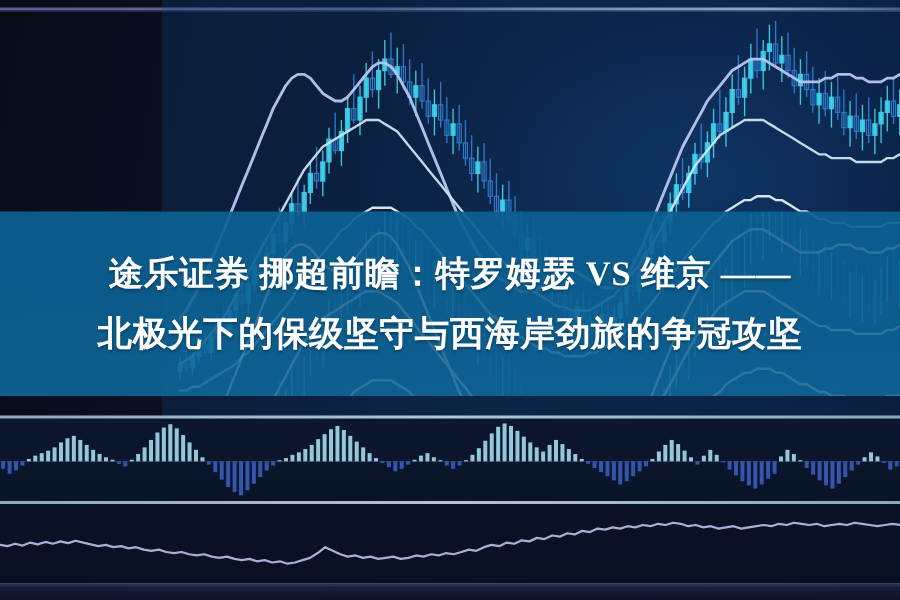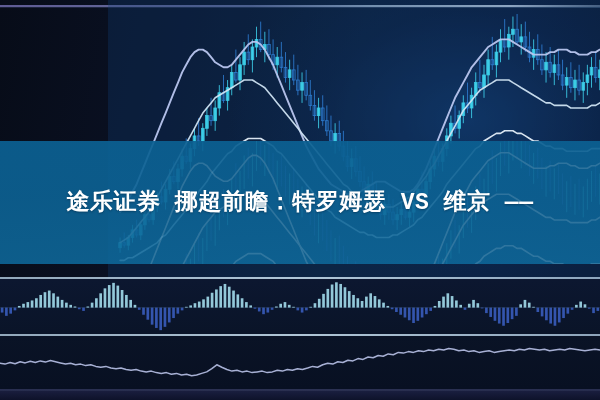--- a/index.html
+++ b/index.html
@@ -1,18 +1,18 @@
 <!DOCTYPE html>
 <html><head>
 <meta charset="utf-8">
 <style>
   html,body{margin:0;padding:0;background:#000;}
   #stage{
     position:relative;width:600px;height:400px;overflow:hidden;
-    font-family:Liberation Mono, monospace;
+    font-family:Liberation Serif, serif;
     background:#0a1020;
   }
   
   .bg-base{
     position:absolute;inset:0;
     background:linear-gradient(100deg,#070c18 0%,#0a1124 28%,#0b1a30 55%,#0a1730 78%,#091226 100%);
   }
   .bg-glow{
     position:absolute;inset:0;
     background:radial-gradient(ellipse 55% 60% at 78% 30%, rgba(20,70,130,.55) 0%, rgba(12,40,90,.22) 45%, rgba(0,0,0,0) 72%);
@@ -582,15 +582,16 @@
         <line x1="587.3898305084746" y1="37.65999999999999" x2="587.3898305084746" y2="68.65599999999999" stroke="#3fd6f0" stroke-width="0.9"></line>
         <line x1="591.5254237288135" y1="29.911000000000016" x2="591.5254237288135" y2="60.90700000000001" stroke="#3fd6f0" stroke-width="0.9"></line>
         <line x1="595.6610169491524" y1="24.745000000000005" x2="595.6610169491524" y2="55.741000000000014" stroke="#2f7fd6" stroke-width="0.9"></line>
         <line x1="599.7966101694915" y1="32.494000000000014" x2="599.7966101694915" y2="63.49000000000001" stroke="#3fd6f0" stroke-width="0.9"></line>
         <line x1="603.9322033898304" y1="27.32800000000001" x2="603.9322033898304" y2="58.32400000000001" stroke="#3fd6f0" stroke-width="0.9"></line>
         <polyline points="120.1,187.5 124.2,182.3 128.3,174.6 132.5,166.8 136.6,159.1 140.7,148.7 144.9,138.4 149.0,128.1 153.2,117.7 157.3,107.4 161.4,97.1 165.6,86.7 169.7,76.4 173.8,66.1 178.0,55.7 182.1,45.4 186.2,37.7 190.4,29.9 194.5,24.7 198.6,22.2 202.8,22.2 206.9,24.7 211.1,29.9 215.2,35.1 219.3,37.7 223.5,40.2 227.6,40.2 231.7,37.7 235.9,32.5 240.0,27.3 244.1,22.2 248.3,17.0 252.4,14.4 256.5,14.4 260.7,17.0 264.8,22.2 268.9,29.9 273.1,37.7 277.2,48.0 281.4,58.3 285.5,68.7 289.6,79.0 293.8,89.3 297.9,99.7 302.0,110.0 306.2,120.3 310.3,128.1 314.4,135.8 318.6,143.6 322.7,148.7 326.8,153.9 331.0,159.1 335.1,161.6 339.3,164.2 343.4,166.8 347.5,169.4 351.7,169.4 355.8,169.4 359.9,166.8 364.1,164.2 368.2,161.6 372.3,159.1 376.5,156.5 380.6,156.5 384.7,156.5 388.9,159.1 393.0,161.6 397.2,164.2 401.3,166.8 405.4,166.8 409.6,166.8 413.7,164.2 417.8,159.1 422.0,151.3 426.1,143.6 430.2,133.2 434.4,122.9 438.5,112.6 442.6,102.2 446.8,91.9 450.9,81.6 455.1,71.2 459.2,63.5 463.3,55.7 467.5,48.0 471.6,40.2 475.7,35.1 479.9,29.9 484.0,24.7 488.1,19.6 492.3,17.0 496.4,14.4 500.5,11.8 504.7,11.8 508.8,11.8 512.9,14.4 517.1,17.0 521.2,19.6 525.4,22.2 529.5,24.7 533.6,27.3 537.8,27.3 541.9,27.3 546.0,27.3 550.2,24.7 554.3,24.7 558.4,22.2 562.6,22.2 566.7,22.2 570.8,24.7 575.0,24.7 579.1,27.3 583.3,27.3 587.4,27.3 591.5,24.7 595.7,24.7 599.8,22.2 603.9,22.2" fill="none" stroke="#ffffff" stroke-width="1.6"></polyline>
         <polyline points="120.1,218.5 124.2,215.9 128.3,213.3 132.5,208.1 136.6,203.0 140.7,197.8 144.9,192.6 149.0,187.5 153.2,179.7 157.3,172.0 161.4,164.2 165.6,156.5 169.7,148.7 173.8,141.0 178.0,133.2 182.1,125.5 186.2,117.7 190.4,110.0 194.5,102.2 198.6,94.5 202.8,86.7 206.9,81.6 211.1,76.4 215.2,71.2 219.3,68.7 223.5,66.1 227.6,63.5 231.7,60.9 235.9,58.3 240.0,55.7 244.1,53.2 248.3,53.2 252.4,53.2 256.5,55.7 260.7,58.3 264.8,60.9 268.9,66.1 273.1,71.2 277.2,76.4 281.4,81.6 285.5,86.7 289.6,91.9 293.8,97.1 297.9,102.2 302.0,107.4 306.2,112.6 310.3,117.7 314.4,122.9 318.6,128.1 322.7,133.2 326.8,138.4 331.0,143.6 335.1,148.7 339.3,153.9 343.4,159.1 347.5,161.6 351.7,166.8 355.8,169.4 359.9,172.0 364.1,174.6 368.2,177.1 372.3,179.7 376.5,179.7 380.6,182.3 384.7,182.3 388.9,182.3 393.0,182.3 397.2,179.7 401.3,177.1 405.4,174.6 409.6,172.0 413.7,166.8 417.8,161.6 422.0,156.5 426.1,151.3 430.2,143.6 434.4,138.4 438.5,130.6 442.6,122.9 446.8,115.2 450.9,107.4 455.1,99.7 459.2,91.9 463.3,84.2 467.5,79.0 471.6,73.8 475.7,68.7 479.9,63.5 484.0,60.9 488.1,58.3 492.3,55.7 496.4,53.2 500.5,53.2 504.7,53.2 508.8,53.2 512.9,55.7 517.1,58.3 521.2,60.9 525.4,63.5 529.5,66.1 533.6,68.7 537.8,71.2 541.9,73.8 546.0,76.4 550.2,76.4 554.3,79.0 558.4,79.0 562.6,79.0 566.7,79.0 570.8,81.6 575.0,81.6 579.1,81.6 583.3,81.6 587.4,81.6 591.5,79.0 595.7,79.0 599.8,76.4 603.9,76.4 608.1,73.8 612.2,73.8" fill="none" stroke="#ffffff" stroke-width="1.6"></polyline>
         <polyline points="120.1,236.6 124.2,236.6 128.3,234.0 132.5,234.0 136.6,231.4 140.7,228.8 144.9,226.2 149.0,223.6 153.2,221.1 157.3,218.5 161.4,213.3 165.6,210.7 169.7,205.6 173.8,200.4 178.0,195.2 182.1,190.1 186.2,184.9 190.4,179.7 194.5,174.6 198.6,166.8 202.8,161.6 206.9,156.5 211.1,148.7 215.2,143.6 219.3,138.4 223.5,133.2 227.6,128.1 231.7,125.5 235.9,120.3 240.0,117.7 244.1,115.2 248.3,112.6 252.4,112.6 256.5,112.6 260.7,112.6 264.8,115.2 268.9,117.7 273.1,120.3 277.2,125.5 281.4,128.1 285.5,133.2 289.6,138.4 293.8,143.6 297.9,148.7 302.0,153.9 306.2,159.1 310.3,164.2 314.4,169.4 318.6,174.6 322.7,179.7 326.8,184.9 331.0,187.5 335.1,192.6 339.3,195.2 343.4,197.8 347.5,200.4 351.7,203.0 355.8,205.6 359.9,208.1 364.1,208.1 368.2,210.7 372.3,210.7 376.5,213.3 380.6,213.3 384.7,213.3 388.9,213.3 393.0,210.7 397.2,210.7 401.3,208.1 405.4,205.6 409.6,203.0 413.7,200.4 417.8,195.2 422.0,192.6 426.1,187.5 430.2,182.3 434.4,177.1 438.5,172.0 442.6,166.8 446.8,159.1 450.9,153.9 455.1,148.7 459.2,143.6 463.3,138.4 467.5,133.2 471.6,128.1 475.7,122.9 479.9,120.3 484.0,115.2 488.1,112.6 492.3,110.0 496.4,107.4 500.5,107.4 504.7,104.8 508.8,104.8 512.9,104.8 517.1,107.4 521.2,107.4 525.4,110.0 529.5,112.6 533.6,115.2 537.8,115.2 541.9,117.7 546.0,120.3 550.2,120.3 554.3,122.9 558.4,122.9 562.6,122.9 566.7,125.5 570.8,125.5 575.0,125.5 579.1,125.5 583.3,125.5 587.4,125.5 591.5,122.9 595.7,122.9 599.8,122.9 603.9,120.3" fill="none" stroke="#ffffff" stroke-width="1.6"></polyline>
       </svg>
     <div class="title-line">途乐证券 挪超前瞻：特罗姆瑟 VS 维京 ——</div>
+    <div class="title-line">北极光下的保级坚守与西海岸劲旅的争冠攻坚</div>
   </div>
 
 </div>
 
 </body></html>

